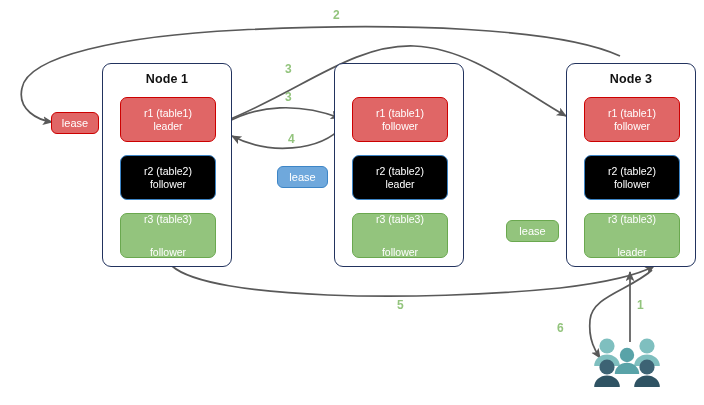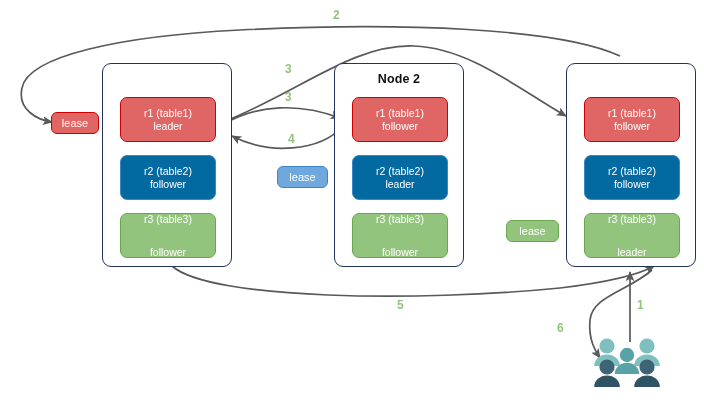--- a/index.html
+++ b/index.html
@@ -55,21 +55,21 @@
     flex-direction: column;
     align-items: center;
     justify-content: center;
     color: #ffffff;
     font-size: 10.5px;
     line-height: 13px;
     text-align: right;
   }
   .replica .ln { display: block; white-space: nowrap; }
   .rep-r1 { background: #e06666; border: 1.2px solid #cc0000; }
-  .rep-r2 { background: #0369a1; border: 1.2px solid #3d85c6; }
+  .rep-r2 { background: #000000; border: 1.2px solid #3d85c6; }
   .rep-r3 { background: #93c47d; border: 1.2px solid #6aa84f; gap: 20px; }
   .rep-top { top: 33px; }
   .rep-mid { top: 91px; }
   .rep-bot { top: 149px; }
 
   .lease-badge {
     position: absolute;
     box-sizing: border-box;
     border-radius: 6px;
     display: flex;
@@ -130,51 +130,52 @@
   <div class="step-label" style="left:288px; top:132px;">4</div>
   <div class="step-label" style="left:397px; top:298px;">5</div>
   <div class="step-label" style="left:637px; top:298px;">1</div>
   <div class="step-label" style="left:557px; top:321px;">6</div>
 
   <div class="lease-badge lease-red" style="left:51px; top:112px; width:48px; height:22px;">lease</div>
   <div class="lease-badge lease-blue" style="left:277px; top:166px; width:51px; height:22px;">lease</div>
   <div class="lease-badge lease-green" style="left:506px; top:220px; width:53px; height:22px;">lease</div>
 
   <div class="node-box" style="left:102px; top:63px; width:130px; height:204px;">
+    <div class="node-title">Node 1</div>
     <div class="replica rep-r1 rep-top">
       <span class="ln">r1 (table1)</span>
       <span class="ln">leader</span>
     </div>
     <div class="replica rep-r2 rep-mid">
       <span class="ln">r2 (table2)</span>
       <span class="ln">follower</span>
     </div>
     <div class="replica rep-r3 rep-bot">
       <span class="ln">r3 (table3)</span>
       <span class="ln">follower</span>
     </div>
   </div>
 
   <div class="node-box" style="left:334px; top:63px; width:130px; height:204px;">
-    <div class="node-title">Node 2</div>
     <div class="replica rep-r1 rep-top">
       <span class="ln">r1 (table1)</span>
       <span class="ln">follower</span>
     </div>
     <div class="replica rep-r2 rep-mid">
       <span class="ln">r2 (table2)</span>
       <span class="ln">leader</span>
     </div>
     <div class="replica rep-r3 rep-bot">
       <span class="ln">r3 (table3)</span>
       <span class="ln">follower</span>
     </div>
   </div>
 
   <div class="node-box" style="left:566px; top:63px; width:130px; height:204px;">
+    <div class="node-title">Node 3</div>
     <div class="replica rep-r1 rep-top">
       <span class="ln">r1 (table1)</span>
       <span class="ln">follower</span>
     </div>
     <div class="replica rep-r2 rep-mid">
       <span class="ln">r2 (table2)</span>
       <span class="ln">follower</span>
     </div>
     <div class="replica rep-r3 rep-bot">
       <span class="ln">r3 (table3)</span>

